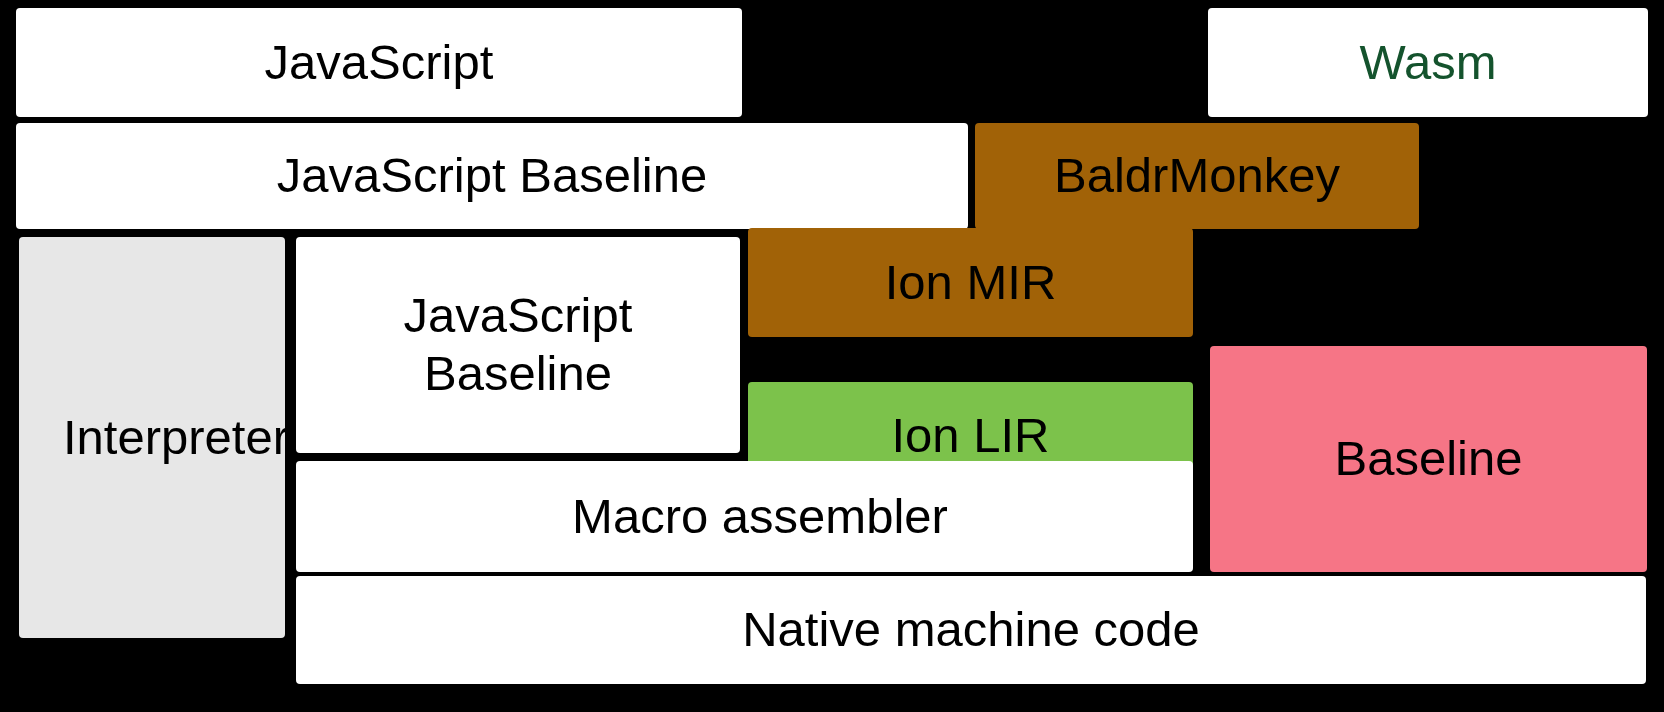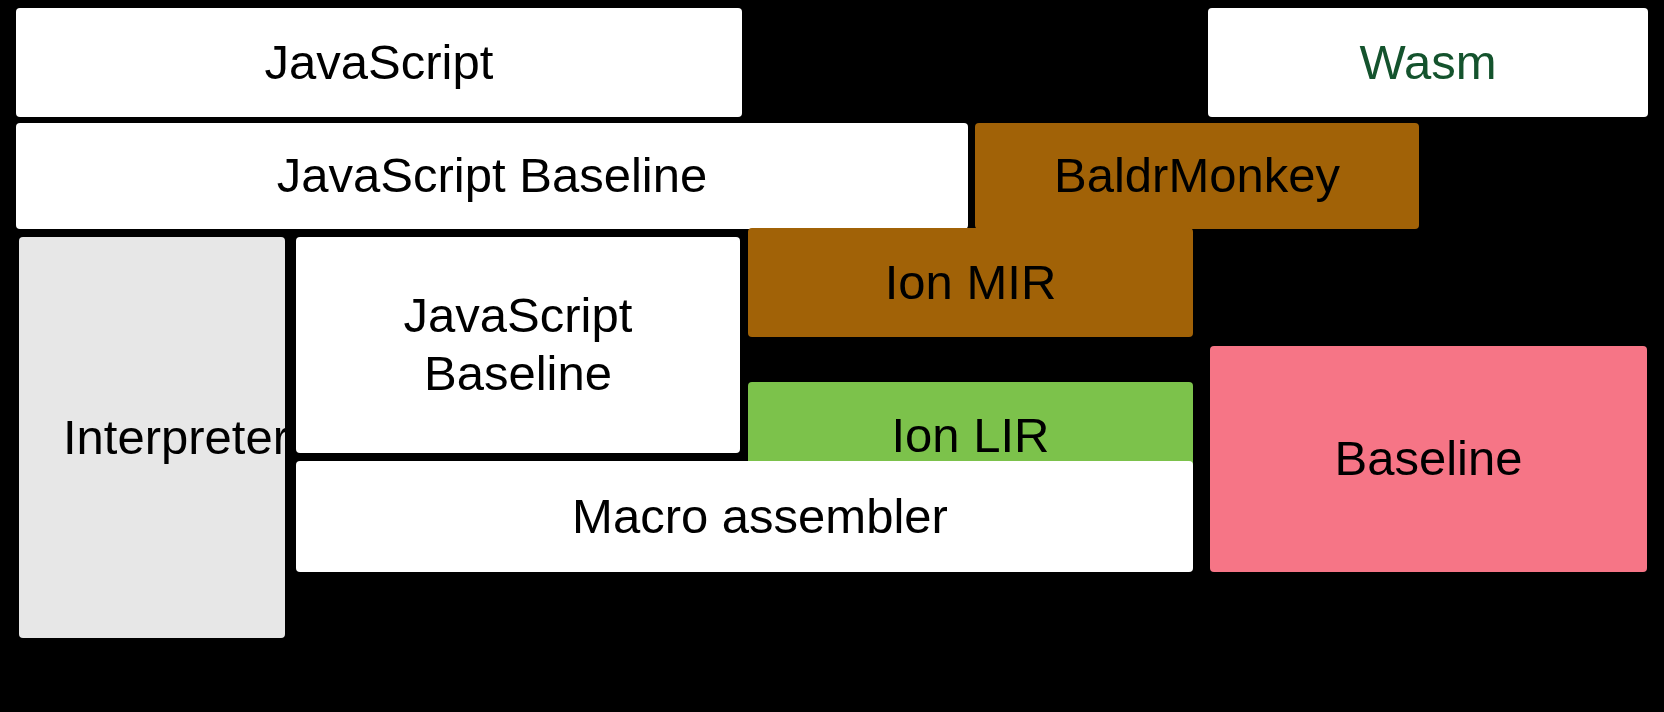--- a/index.html
+++ b/index.html
@@ -59,13 +59,16 @@
     </div>
   <div class="node" style="left: 748px; top: 346px; width: 445px; height: 107px; background: rgb(124, 194, 75); color: rgb(0, 0, 0); margin-top: 36px;">
       <span class="label">Ion LIR</span>
     </div>
   <div class="node" style="left: 1210px; top: 346px; width: 437px; height: 226px; background: rgb(246, 117, 134); color: rgb(0, 0, 0);">
       <span class="label">Baseline</span>
     </div>
   <div class="node" style="left: 296px; top: 461px; width: 897px; height: 111px; background: rgb(255, 255, 255); color: rgb(0, 0, 0); padding-left: 31px;">
       <span class="label">Macro assembler</span>
     </div>
+  <div class="node" style="left: 296px; top: 576px; width: 1350px; height: 108px; background: rgb(255, 255, 255); color: rgb(0, 0, 0);">
+      <span class="label">Native machine code</span>
+    </div>
 </div>
 
 </body></html>

